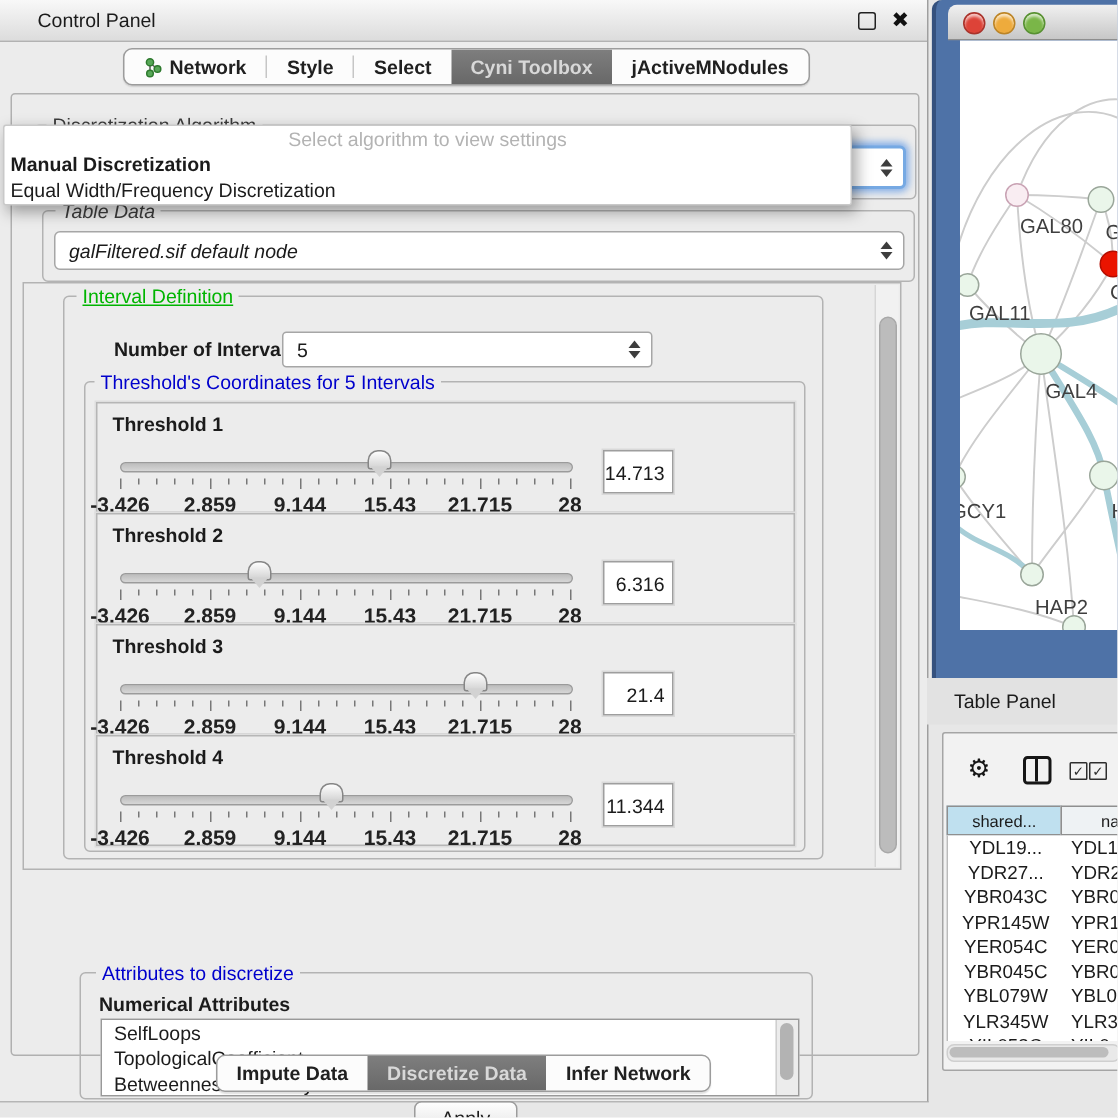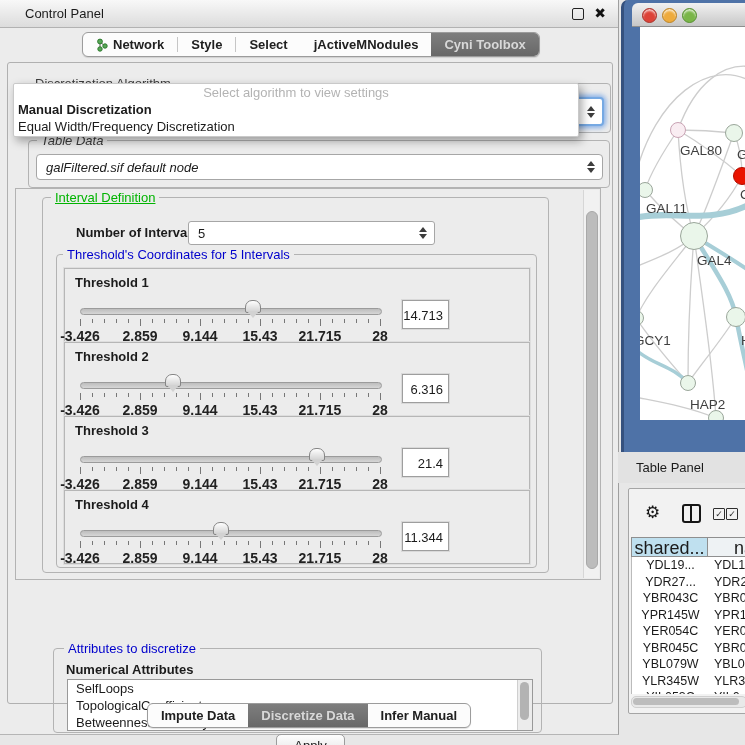--- a/index.html
+++ b/index.html
@@ -34,21 +34,21 @@
 
   
   .combo{position:absolute;background:#fff;border:1px solid #a6a6a6;border-radius:4px;}
   .combo .val{position:absolute;left:9px;top:0;bottom:0;display:flex;align-items:center;}
   .arrows{position:absolute;right:7px;top:50%;transform:translateY(-50%);display:flex;flex-direction:column;gap:2px;}
   .arrows .up{width:0;height:0;border-left:4px solid transparent;border-right:4px solid transparent;border-bottom:5px solid #3d3d3d;}
   .arrows .dn{width:0;height:0;border-left:4px solid transparent;border-right:4px solid transparent;border-top:5px solid #3d3d3d;}
   #algo-combo{left:26px;top:96px;width:566px;height:25px;border:2px solid #76a9e3;box-shadow:0 0 5px 2px rgba(100,155,230,.75);}
 
   
-  #popup{left:13px;top:83px;width:564px;height:52px;background:#fff;border:1px solid #c9c9c9;border-radius:2px;box-shadow:3px 4px 10px rgba(0,0,0,.35);z-index:60;}
+  #popup{left:2px;top:83px;width:564px;height:52px;background:#fff;border:1px solid #c9c9c9;border-radius:2px;box-shadow:3px 4px 10px rgba(0,0,0,.35);z-index:60;}
   .pop-row{height:17px;line-height:17px;padding:0 4px;white-space:nowrap;overflow:hidden;}
   .pop-row.placeholder{color:#b3b3b3;text-align:center;}
   .pop-row.strong{font-weight:700;}
 
   
   #scrollpane{left:14px;top:187px;width:584px;height:390px;border:1px solid #b3b3b3;background:#ececec;overflow:hidden;}
   .vsb-track{position:absolute;top:1px;bottom:1px;width:15px;background:#f1f1f1;border-left:1px solid #d6d6d6;}
   .vsb-thumb{position:absolute;left:2px;width:10px;border-radius:6px;background:#bcbcbc;border:1px solid #a8a8a8;}
 
   
@@ -93,21 +93,21 @@
   
   #tp-header{left:618px;top:452px;width:127px;height:31px;background:#e2e2e2;}
   #tp-title{left:18px;top:0;line-height:31px;}
   #tpanel{left:628px;top:488px;width:120px;height:224px;background:#f2f2f2;border:1px solid #a5a5a5;border-radius:2px;}
   #gear-ic{left:16px;top:15px;font-size:17px;line-height:17px;color:#161616;}
   #split-ic{left:53px;top:15px;width:15px;height:15px;border:2px solid #161616;border-radius:3px;}
   #split-ic::after{content:"";position:absolute;left:6px;top:0;bottom:0;width:2px;background:#161616;}
   .cb-ic{position:absolute;top:19px;width:10px;height:10px;border:1.5px solid #2e2e2e;border-radius:1px;font-size:9px;line-height:10px;text-align:center;color:#2e2e2e;}
   #cb1{left:84px;} #cb2{left:97px;}
   #tbl{left:2px;top:48px;width:160px;}
-  .hcell{position:absolute;top:0;height:20px;border:1px solid #8f8f8f;box-sizing:border-box;text-align:center;line-height:20px;font-size:18px;overflow:hidden;}
+  .hcell{position:absolute;top:0;height:20px;border:1px solid #8f8f8f;box-sizing:border-box;text-align:center;line-height:20px;font-size:11px;overflow:hidden;}
   .hcell.c1{left:0;width:77px;background:#bfe0ef;}
   .hcell.c2{left:76px;width:84px;background:#eef2f4;text-align:left;padding-left:26px;}
   #tbl-rows{position:absolute;left:0;top:20px;width:160px;height:137px;overflow:hidden;background:#fff;border-left:1px solid #bbb;}
   .trow{position:relative;height:16.5px;line-height:16.5px;font-size:12.5px;white-space:nowrap;}
   .tcell1{position:absolute;left:0;width:77px;text-align:center;overflow:hidden;}
   .tcell2{position:absolute;left:82px;width:78px;overflow:hidden;}
   #hsb{left:2px;top:207px;width:114px;height:10px;background:#e9e9e9;border:1px solid #cfcfcf;border-radius:5px;}
   #hsb-thumb{left:1px;top:1px;width:106px;height:7px;background:#bdbdbd;border-radius:4px;}
 </style>
 </head>
@@ -136,25 +136,25 @@
           <span>Network</span>
         </span>
         <span class="tabdiv"></span>
         <span class="tab">
           <span>Style</span>
         </span>
         <span class="tabdiv"></span>
         <span class="tab">
           <span>Select</span>
         </span>
+        <span class="tab sel">
+          <span>Cyni Toolbox</span>
+        </span>
         <span class="tab">
           <span>jActiveMNodules</span>
-        </span>
-        <span class="tab sel">
-          <span>Cyni Toolbox</span>
         </span>
       </div>
 
     <div id="outer" class="abs">
 
       <div id="algo-group" class="group" style="left:14px;top:20px;width:587px;height:48px;">
         <span class="legend dark" style="left:8px;">Discretization Algorithm</span>
       </div>
 
       <div id="algo-combo" class="combo abs" style="top:34px;">
@@ -369,21 +369,21 @@
 
     <div id="bottom-tabs" class="abs">
         <div class="tabbar">
           <span class="tab">
             <span>Impute Data</span>
           </span>
           <span class="tab sel">
             <span>Discretize Data</span>
           </span>
           <span class="tab">
-            <span>Infer Manual</span>
+            <span>Infer Network</span>
           </span>
         </div>
       </div>
 
     <div id="popup" class="abs">
       <div class="pop-row placeholder">Select algorithm to view settings</div>
       <div id="popup-items">
           <div class="pop-row strong">Manual Discretization</div>
           <div class="pop-row">Equal Width/Frequency Discretization</div>
         </div>

